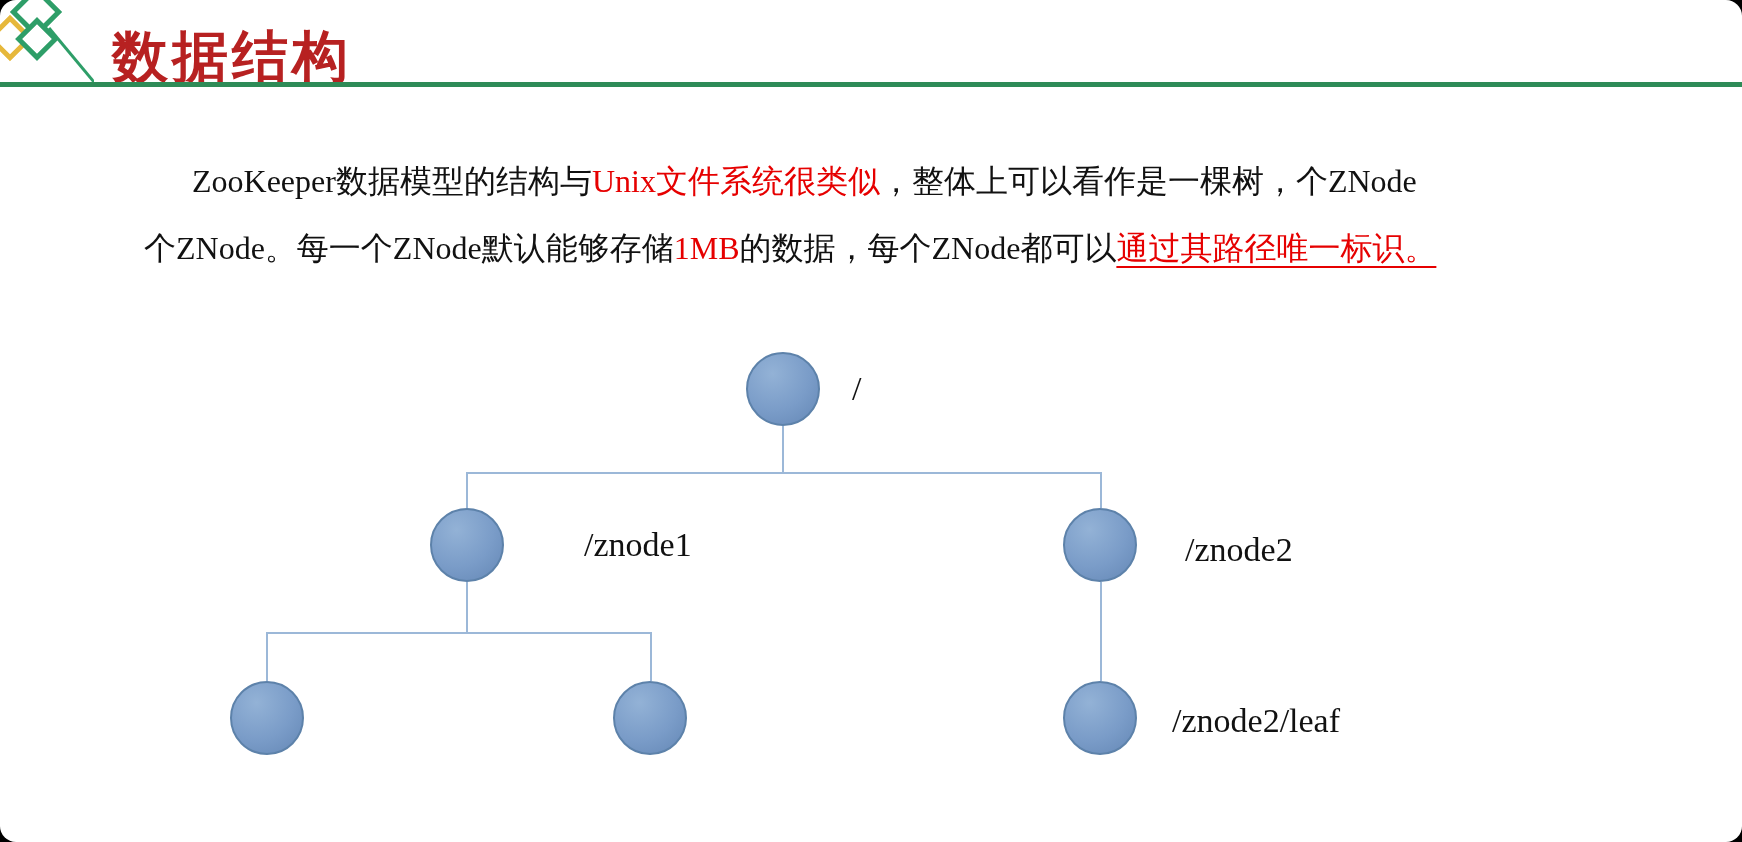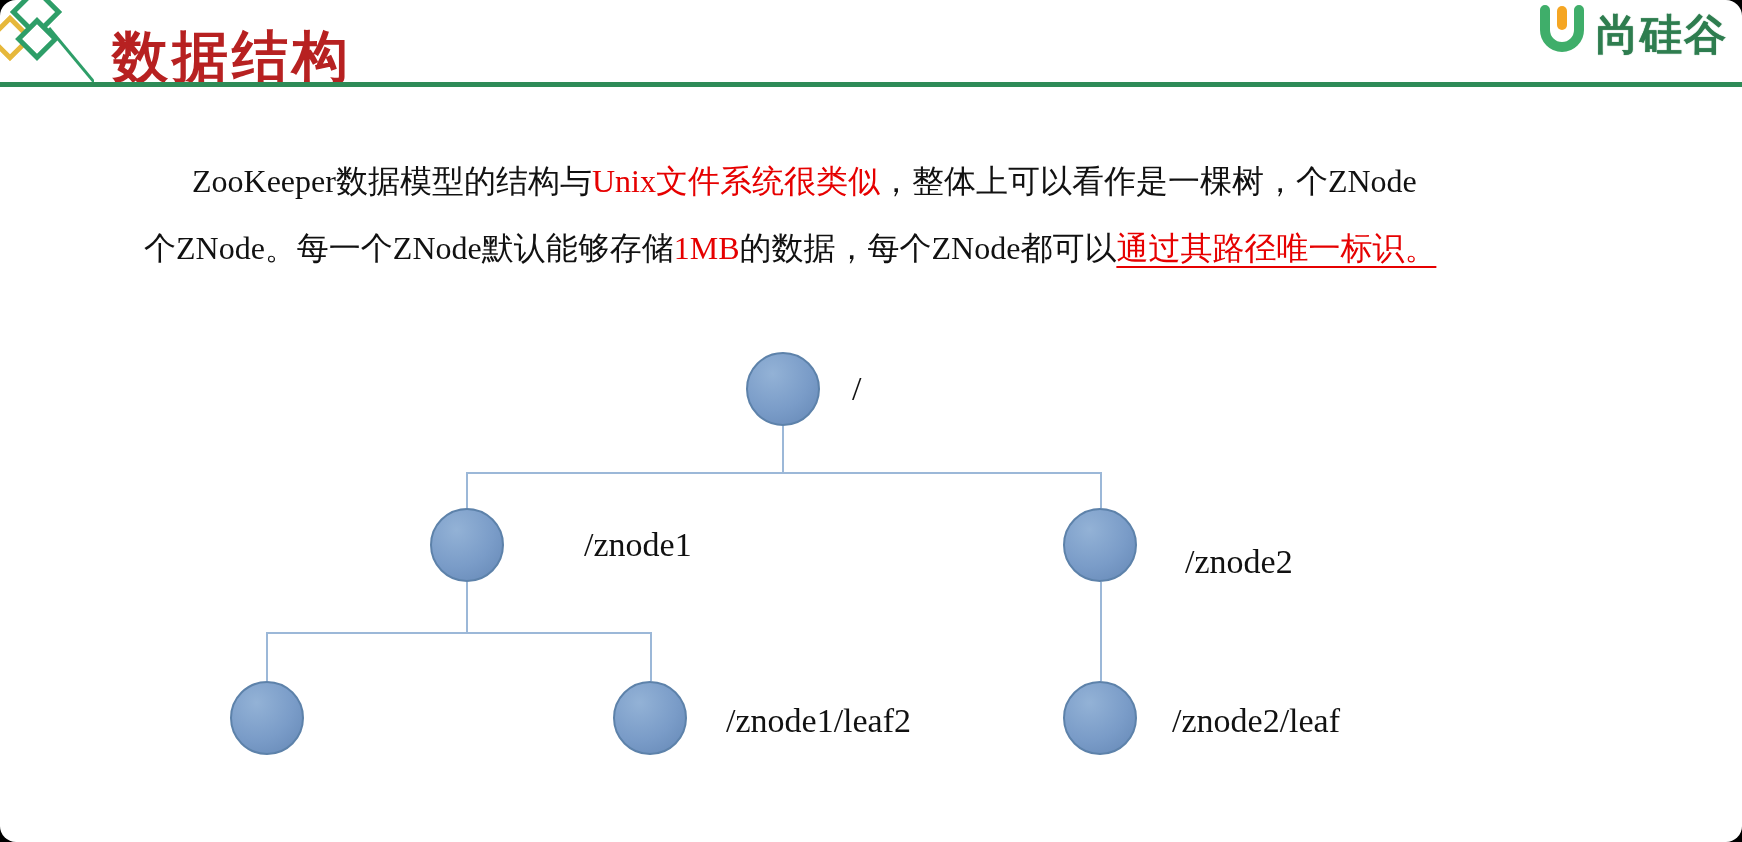--- a/index.html
+++ b/index.html
@@ -106,29 +106,20 @@
       <svg width="100" height="82" viewBox="0 0 100 82">
         <g fill="none" stroke-width="5">
           <rect x="26" y="-4" width="32" height="32" transform="rotate(45 42 12)" stroke="#2e9e68"></rect>
           <rect x="2" y="24" width="28" height="28" transform="rotate(45 16 38)" stroke="#e6b83c"></rect>
           <rect x="30" y="26" width="26" height="26" transform="rotate(45 43 39)" stroke="#2e9e68" fill="#ffffff"></rect>
         </g>
         <line x1="55" y1="28" x2="100" y2="82" stroke="#2e9e68" stroke-width="3"></line>
       </svg>
     </span>
     <h1 class="title">数据结构</h1>
-    <div class="brand">
-      <span class="brand-icon">
-        <svg width="56" height="58" viewBox="0 0 56 58">
-          <path d="M11 6 v20 a17 17 0 0 0 34 0 v-20" fill="none" stroke="#3fae6a" stroke-width="10" stroke-linecap="round"></path>
-          <rect x="23" y="2" width="10" height="24" rx="5" fill="#f5a623"></rect>
-        </svg>
-      </span>
-      <span class="brand-text">尚硅谷</span>
-    </div>
     <div class="rule"></div>
   </header>
 
   <p class="para">
     <span class="line first">
       <span>ZooKeeper数据模型的结构与</span><span class="red">Unix文件系统很类似</span><span>，整体上可以看作是一棵树，个ZNode</span>
     </span>
     <span class="line">
       <span>个ZNode。每一个ZNode默认能够存储</span><span class="red">1MB</span><span>的数据，每个ZNode都可以</span><span class="red underline">通过其路径唯一标识。</span>
     </span>
@@ -148,25 +139,24 @@
 
     <div class="vline" style="left:1100px; top:582px; height:99px;"></div>
 
     <div class="circle" style="left:746px; top:352px;"></div>
     <span class="nlabel" style="left:852px; top:372px;">/</span>
 
     <div class="circle" style="left:430px; top:508px;"></div>
     <span class="nlabel" style="left:552px; top:528px;margin-left:32px;">/znode1</span>
 
     <div class="circle" style="left:1063px; top:508px;"></div>
-    <span class="nlabel" style="left:1185px; top:533px;margin-top:12px;">/znode2</span>
+    <span class="nlabel" style="left:1185px; top:533px;">/znode2</span>
 
     <div class="circle" style="left:230px; top:681px;"></div>
 
     <div class="circle" style="left:613px; top:681px;"></div>
-    <span class="nlabel" style="left:726px; top:704px;">/znode1/leaf2</span>
 
     <div class="circle" style="left:1063px; top:681px;"></div>
     <span class="nlabel" style="left:1172px; top:704px;">/znode2/leaf</span>
 
   </div>
 
 </div>
 
 </body></html>

